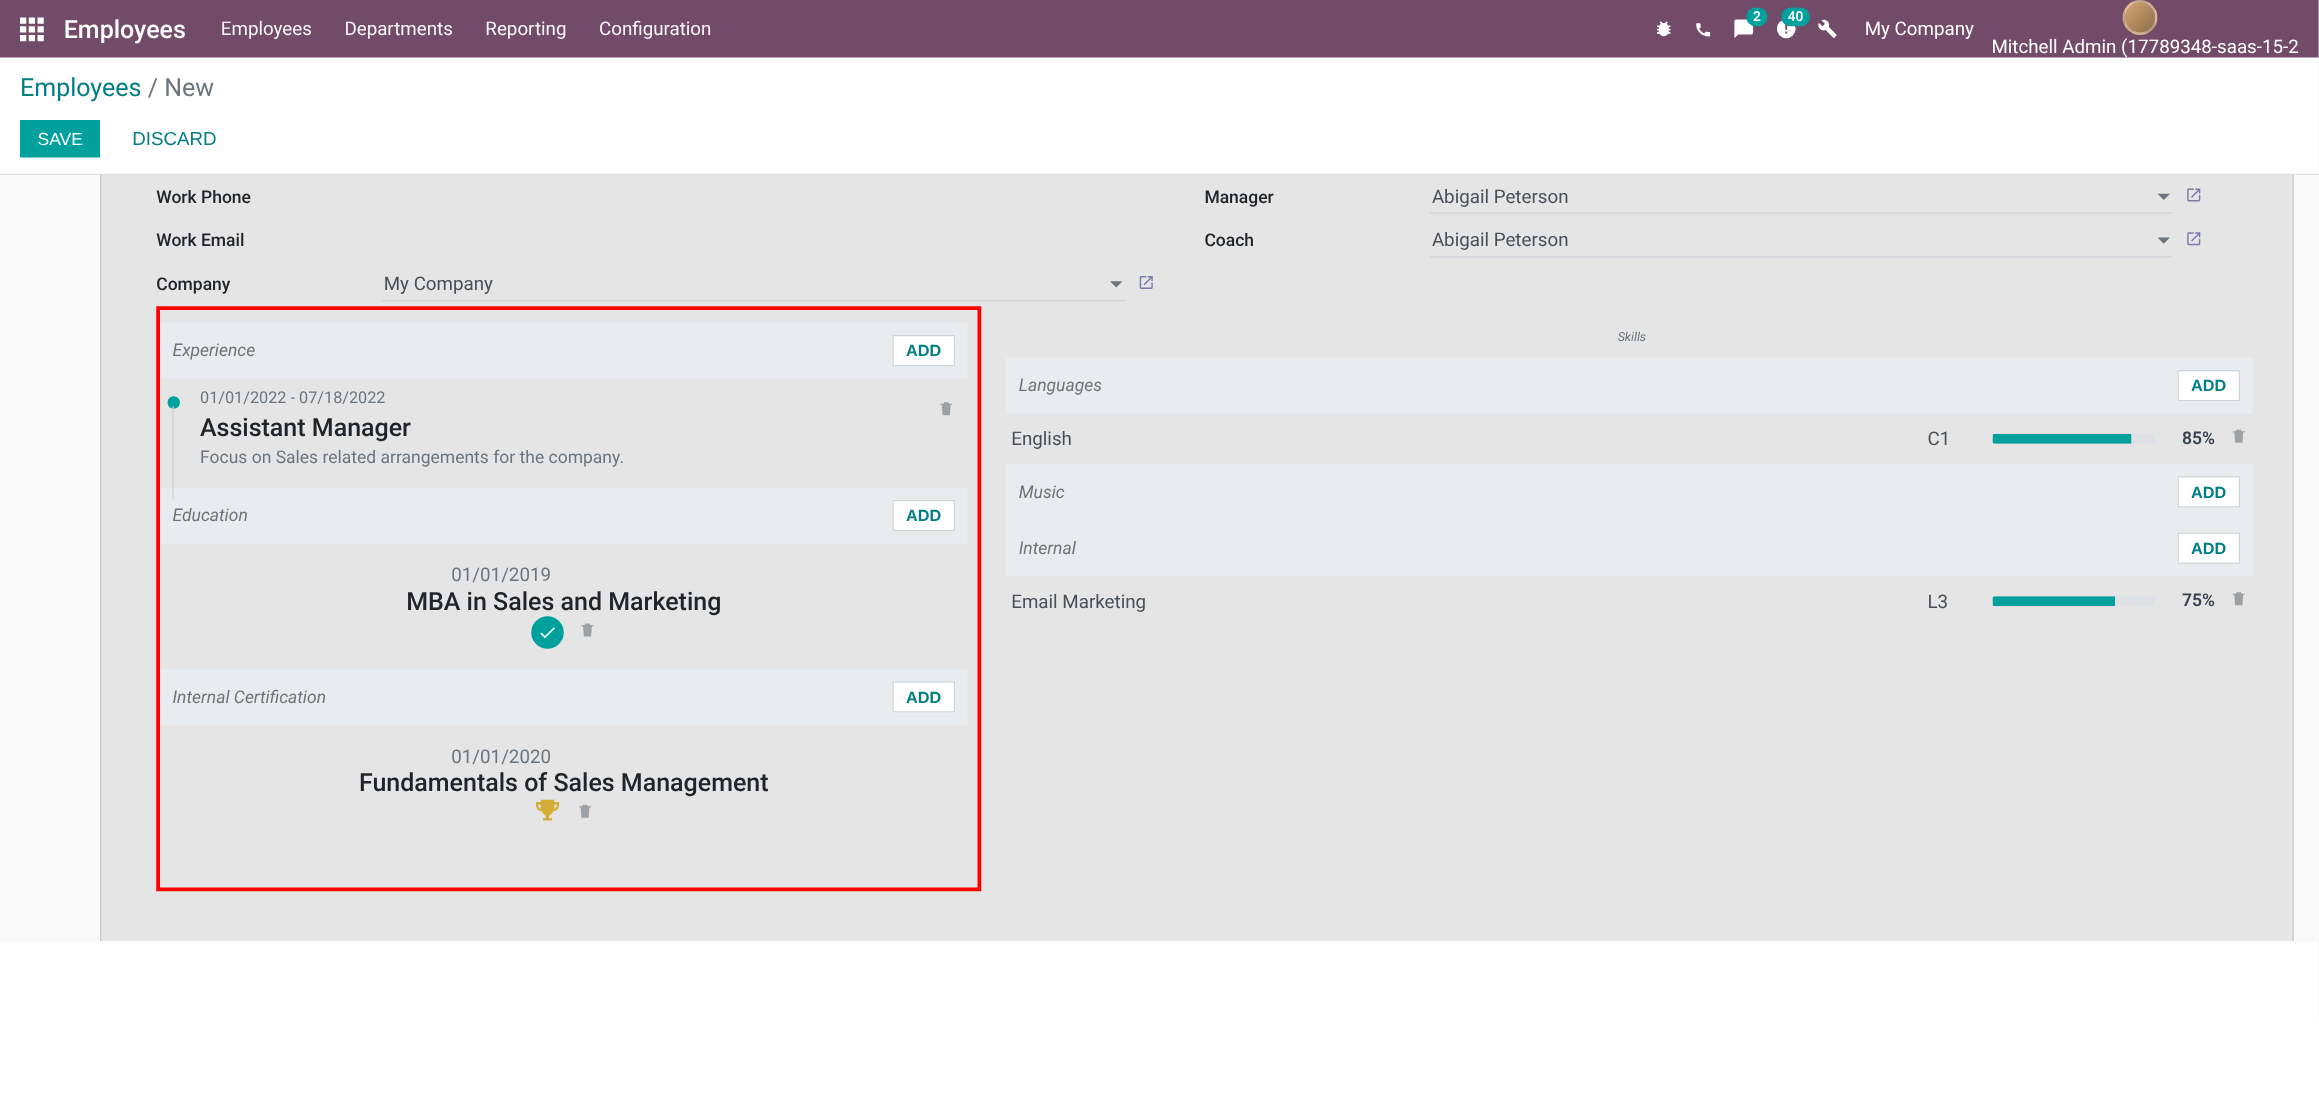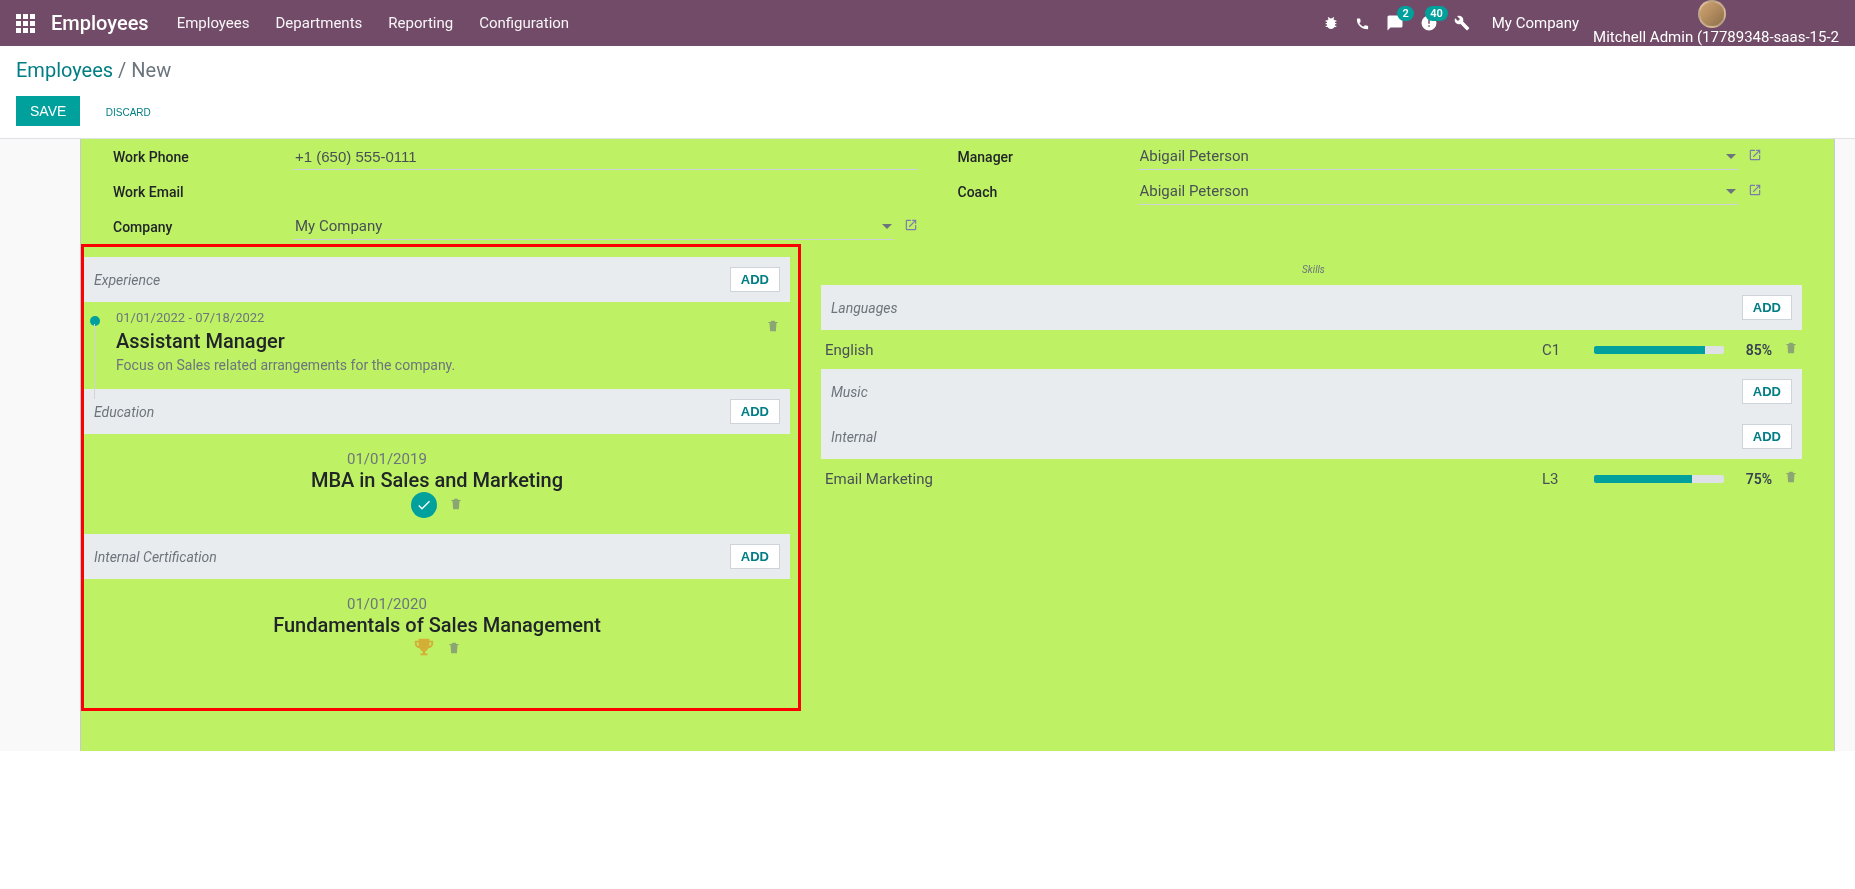--- a/index.html
+++ b/index.html
@@ -18,42 +18,42 @@
     .navbar .user { display: flex; align-items: center; cursor: pointer; flex-direction: column; }
     .navbar .avatar { width: 28px; height: 28px; border-radius: 50%; background: linear-gradient(135deg,#d4a574,#8b6f47); margin-right: 8px; border: 2px solid rgba(255,255,255,.3); }
     .navbar svg { fill: #fff; }
     
     
     .control-panel { padding: 12px 16px; border-bottom: 1px solid #dee2e6; }
     .breadcrumb { font-size: 20px; color: #017E84; margin-bottom: 14px; }
     .breadcrumb .sep { color: #6c757d; }
     .breadcrumb .current { color: #6c757d; }
     .btn-save { background: #00A09D; color: #fff; border: none; padding: 7px 14px; font-size: 14px; font-weight: 500; cursor: pointer; margin-right: 8px; }
-    .btn-discard { background: transparent; color: #017E84; border: none; padding: 7px 14px; font-size: 10px; font-weight: 500; cursor: pointer; }
+    .btn-discard { background: transparent; color: #017E84; border: none; padding: 7px 14px; font-size: 15px; font-weight: 500; cursor: pointer; }
     
     
     .sheet-wrap { background: #f9f9f9; padding-top: 0; }
-    .sheet { background: #bef264; max-width: 100%; margin: 0 auto; padding: 0 0 40px 0; border-left: 1px solid #c8c8d3; border-right: 1px solid #c8c8d3; margin-left: 80px; margin-right: 20px; }
+    .sheet { background: #e5e5e5; max-width: 100%; margin: 0 auto; padding: 0 0 40px 12px; border-left: 1px solid #c8c8d3; border-right: 1px solid #c8c8d3; margin-left: 80px; margin-right: 20px; }
     .form-row { display: flex; padding: 4px 32px; }
     .form-col { flex: 1; display: flex; align-items: center; padding-right: 40px; }
     .form-label { width: 180px; font-weight: 500; color: #212529; font-size: 14px; }
     .form-input { flex: 1; border: none; border-bottom: 1px solid #ced4da; padding: 4px 2px; font-size: 15px; color: #495057; background: transparent; }
     .form-select { flex: 1; display: flex; align-items: center; border-bottom: 1px solid #ced4da; padding: 4px 2px; font-size: 15px; color: #495057; justify-content: space-between; cursor: pointer; }
     .caret-down { width: 0; height: 0; border-left: 5px solid transparent; border-right: 5px solid transparent; border-top: 5px solid #6c757d; margin-left: 6px; }
     .ext-link { color: #7C7BAD; margin-left: 10px; cursor: pointer; }
     .ext-link svg { width: 14px; height: 14px; fill: #7C7BAD; }
     
     
     .tabs { display: flex; margin: 24px 32px 0 32px; border-bottom: 1px solid #dee2e6; }
     .tab { padding: 10px 18px; border: 1px solid transparent; border-bottom: none; cursor: pointer; color: #017E84; font-size: 15px; }
     .tab.active { border-color: #dee2e6; border-bottom: 1px solid #fff; margin-bottom: -1px; color: #495057; background: #fff; border-radius: 4px 4px 0 0; }
     
     
     .tab-content { display: flex; padding: 0 0 0 0; }
-    .resume-col { width: 720px; border: 3px solid red; padding: 10px 8px 30px 0; }
+    .resume-col { width: 660px; margin-left: 32px; border: 3px solid red; padding: 10px 8px 30px 0; }
     .skills-col { flex: 1; margin-left: 20px; margin-right: 32px; padding-top: 20px; }
     
     .section-header { background: #e9ecef; padding: 10px 10px; display: flex; justify-content: space-between; align-items: center; }
     .section-header .title { font-style: italic; color: #6c757d; font-size: 14px; }
     .btn-add { background: #fff; color: #017E84; border: 1px solid #ced4da; padding: 4px 10px; font-size: 13px; font-weight: 600; cursor: pointer; }
     
     .timeline-item { display: flex; padding: 8px 10px 16px 6px; position: relative; }
     .timeline-dot { width: 10px; height: 10px; border-radius: 50%; background: #00A09D; margin-top: 6px; margin-right: 16px; flex-shrink: 0; }
     .timeline-line { position: absolute; left: 10px; top: 22px; bottom: -10px; width: 1px; background: #ced4da; }
     .timeline-body .dates { color: #6c757d; font-size: 13px; margin-bottom: 4px; }
@@ -144,21 +144,20 @@
   <button class="btn-save">SAVE</button>
   <button class="btn-discard">DISCARD</button>
 </div>
 
 <div class="sheet-wrap">
   <div class="sheet">
 
     <div class="form-row">
       <div class="form-col">
         <label class="form-label">Work Phone</label>
-        <input class="form-input" value="+1 (650) 555-0111" style="">
       </div>
       <div class="form-col">
         <label class="form-label">Manager</label>
         <div class="form-select">
           <span>Abigail Peterson</span>
           <span class="caret-down"></span>
         </div>
         <span class="ext-link">
           <svg viewBox="0 0 24 24">
               <path d="M14 3v2h3.59l-9.3 9.29 1.42 1.42L19 6.41V10h2V3h-7zM19 19H5V5h7V3H5a2 2 0 00-2 2v14a2 2 0 002 2h14a2 2 0 002-2v-7h-2v7z"></path>

